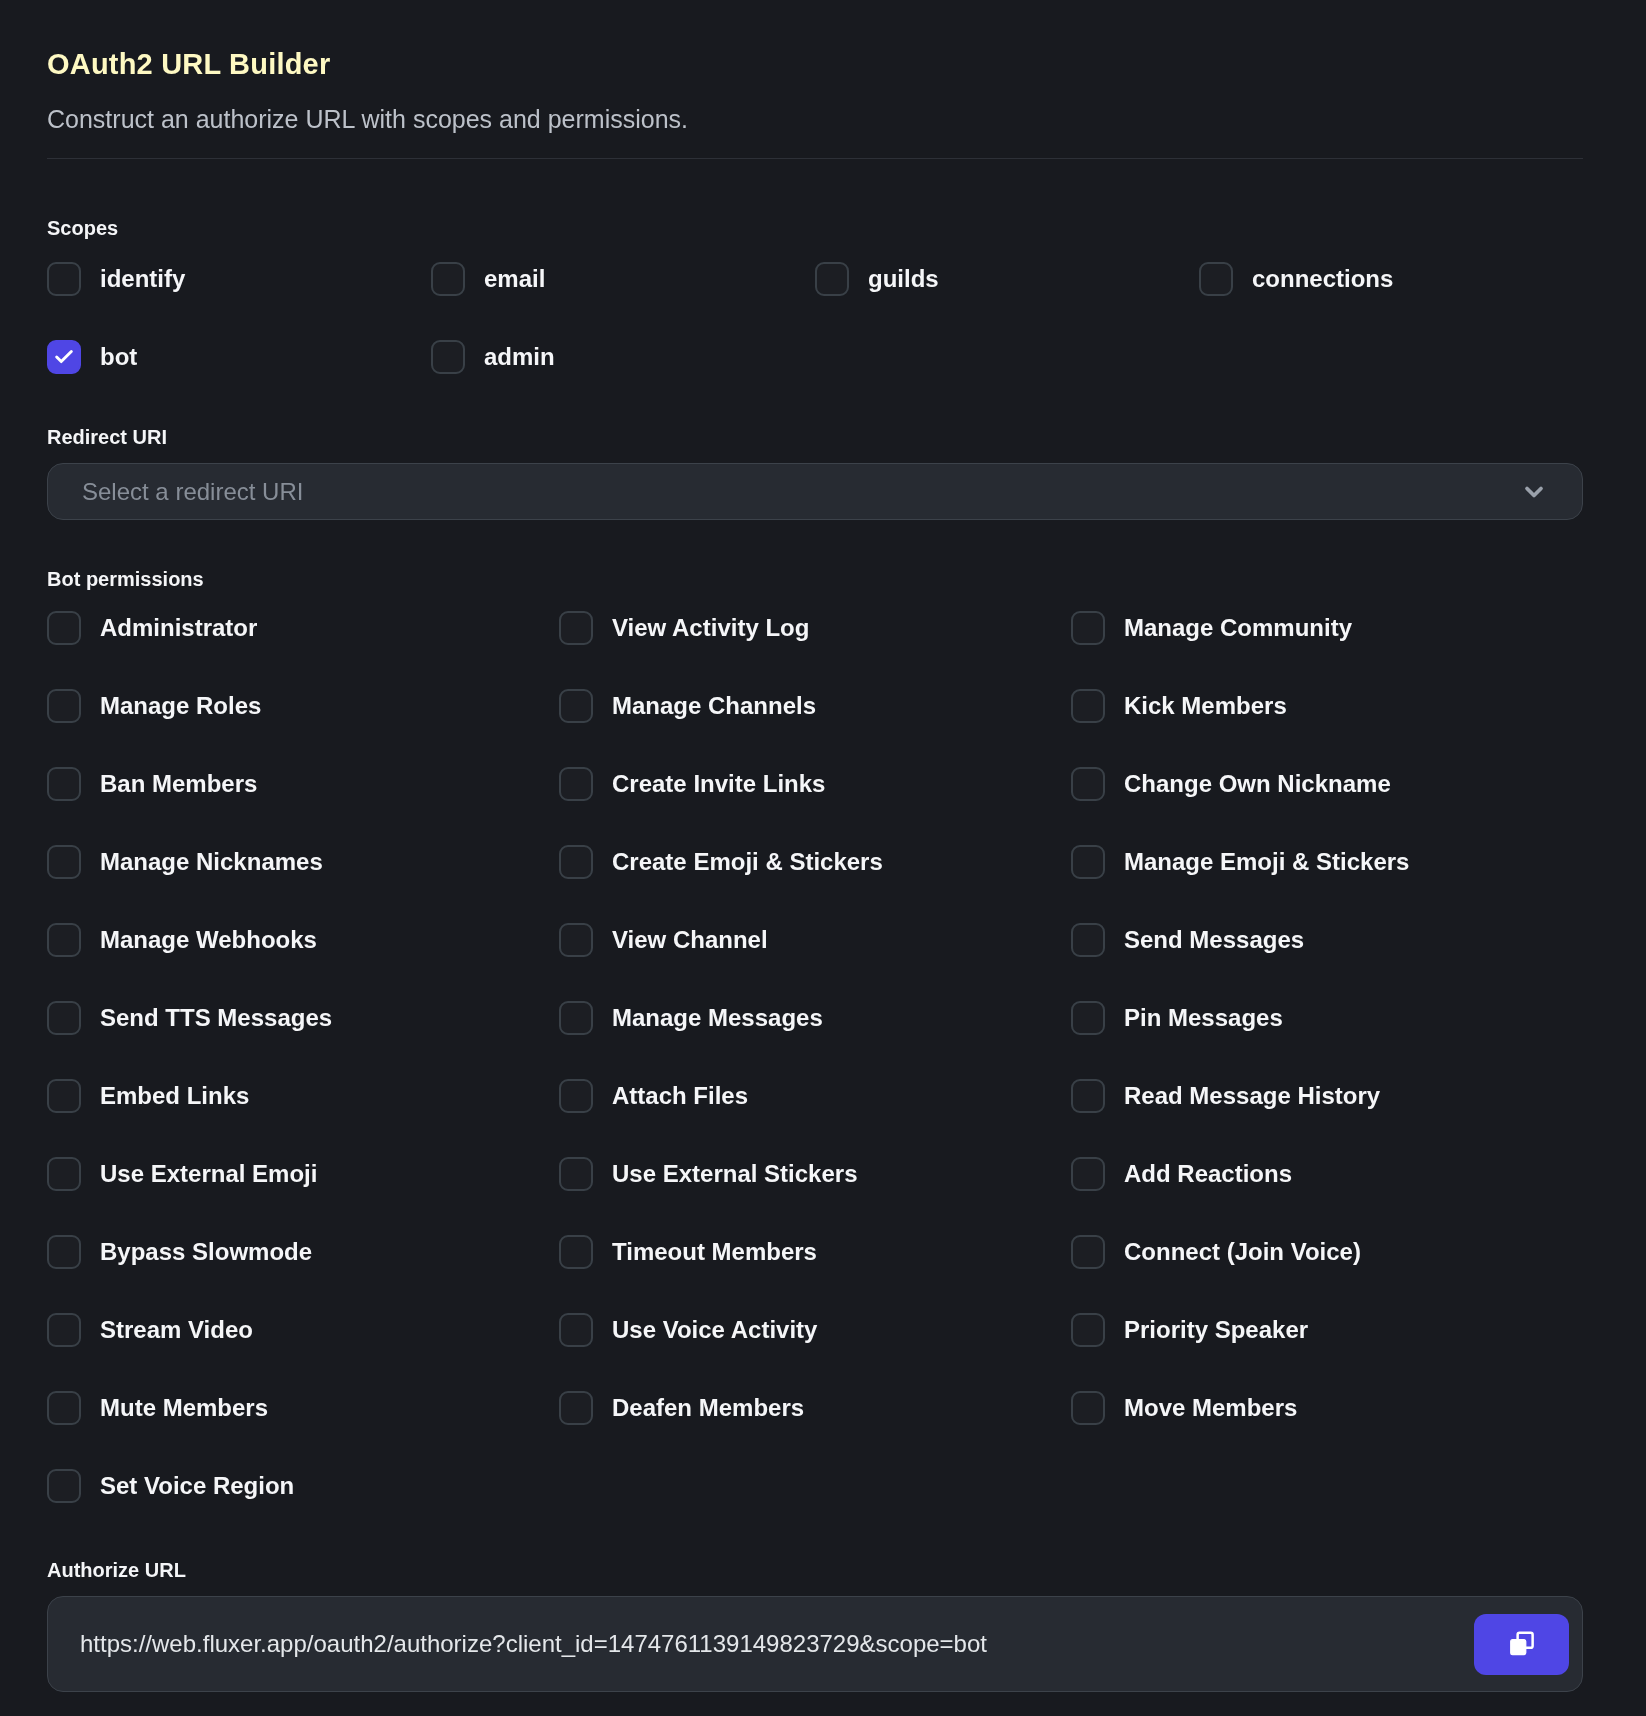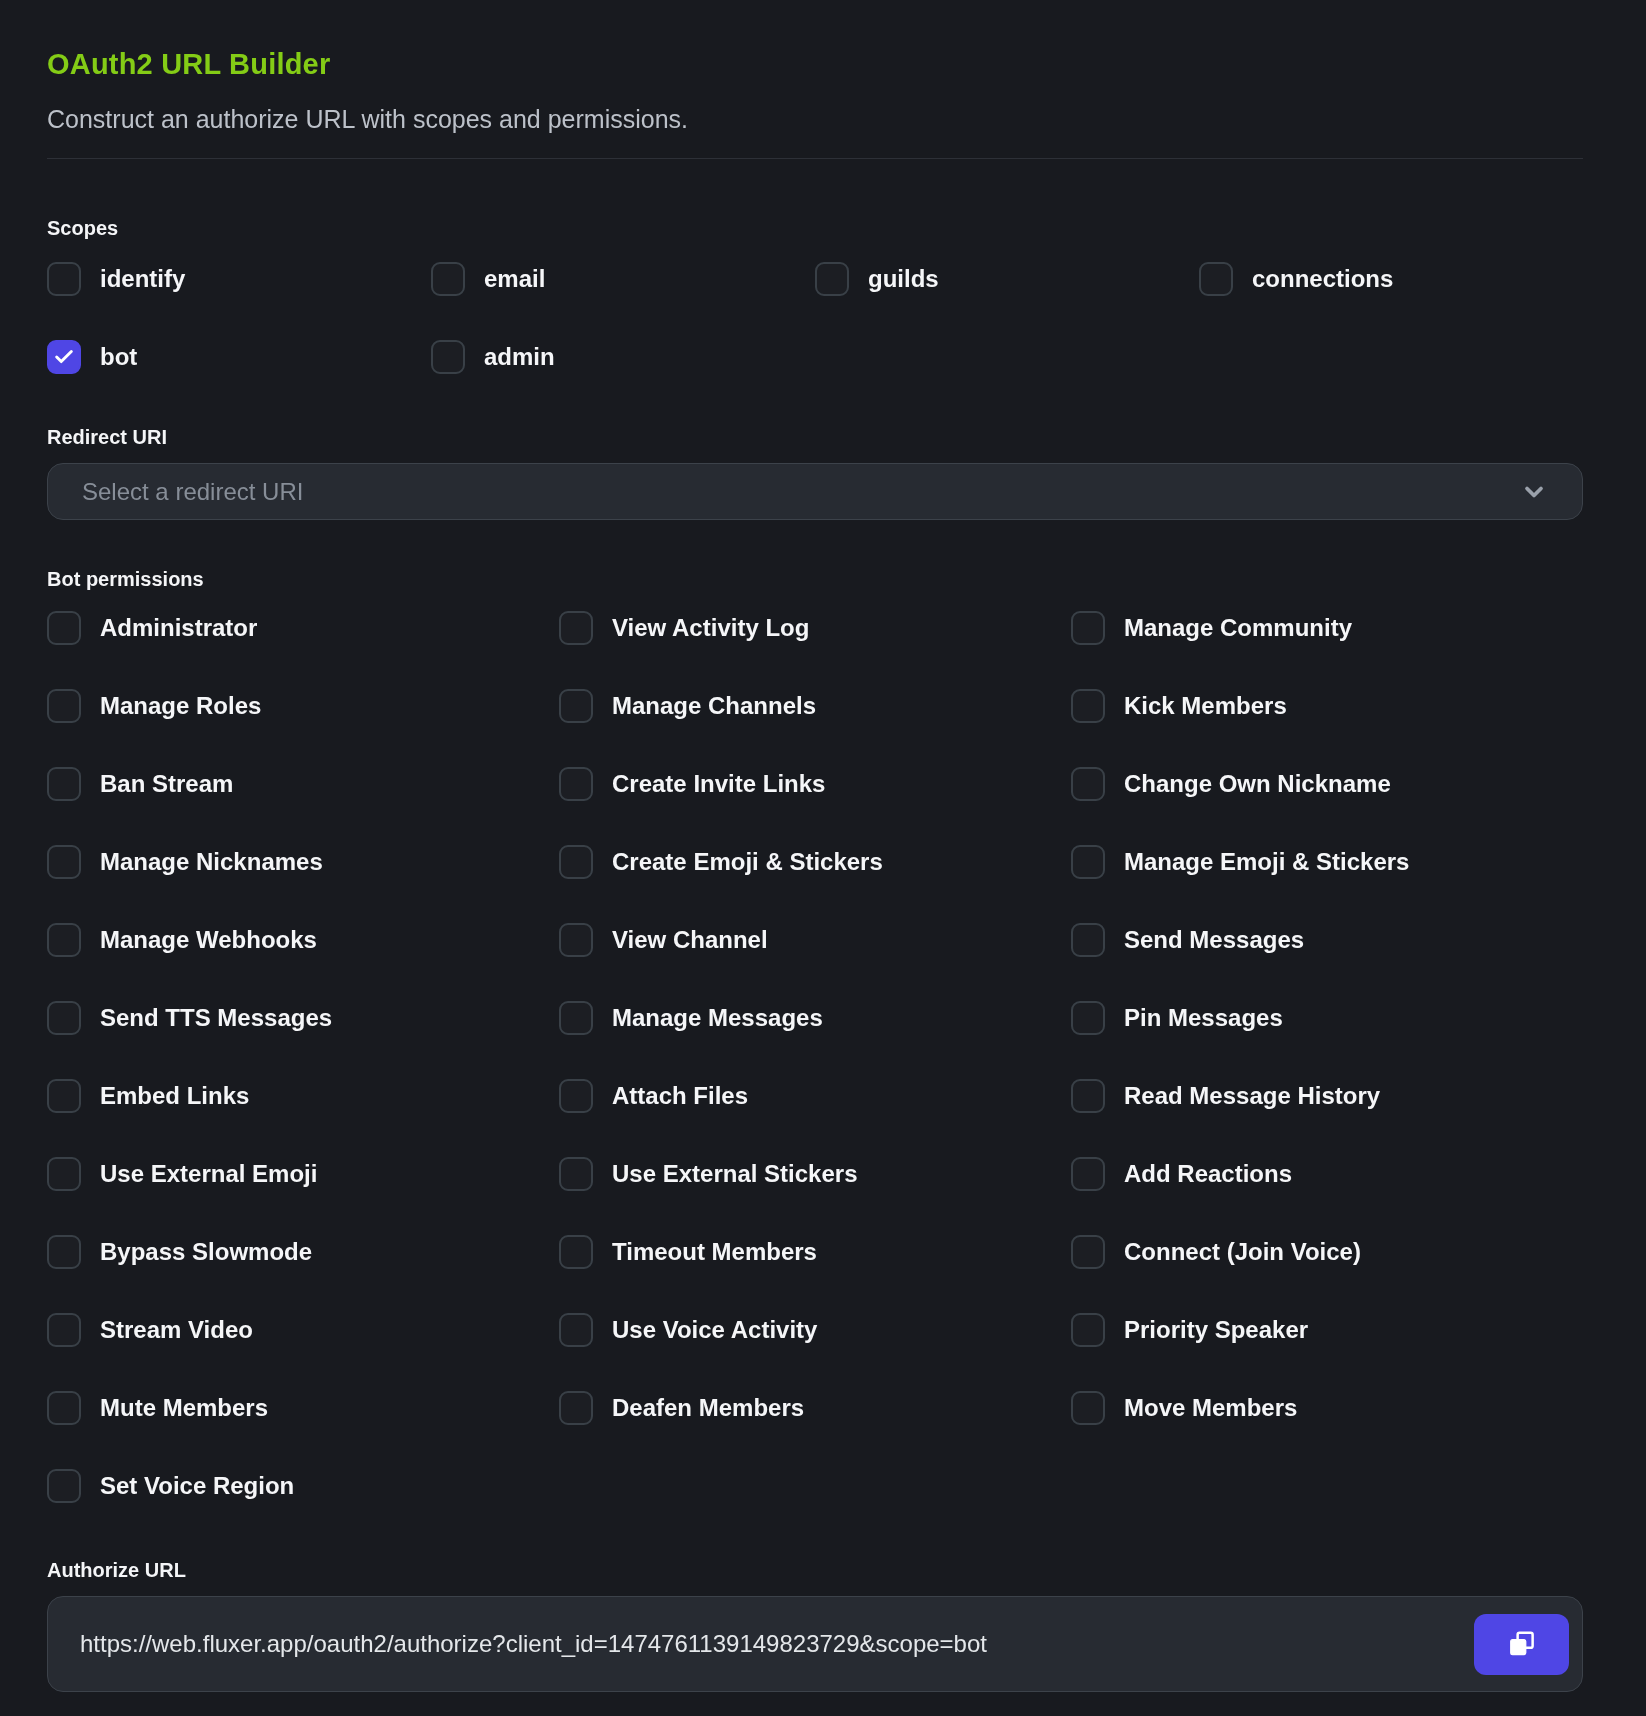--- a/index.html
+++ b/index.html
@@ -11,21 +11,21 @@
     overflow:hidden;
     box-sizing:border-box;
   }
   .page{
     padding:48px 63px 0 47px;
     box-sizing:border-box;
   }
   .title{
     font-size:29px;
     font-weight:700;
-    color:#84cc16;
+    color:#fef9c3;
     margin:0;
     letter-spacing:.2px;
   }
   .subtitle{
     margin:24px 0 0 0;
     font-size:25px;
     font-weight:400;
     color:#bcc1c9;
   }
   .divider{
@@ -209,21 +209,21 @@
     <label class="ci">
       <span class="cb"></span>
       <span class="cl">Manage Channels</span>
     </label>
     <label class="ci">
       <span class="cb"></span>
       <span class="cl">Kick Members</span>
     </label>
     <label class="ci">
       <span class="cb"></span>
-      <span class="cl">Ban Stream</span>
+      <span class="cl">Ban Members</span>
     </label>
     <label class="ci">
       <span class="cb"></span>
       <span class="cl">Create Invite Links</span>
     </label>
     <label class="ci">
       <span class="cb"></span>
       <span class="cl">Change Own Nickname</span>
     </label>
     <label class="ci">

